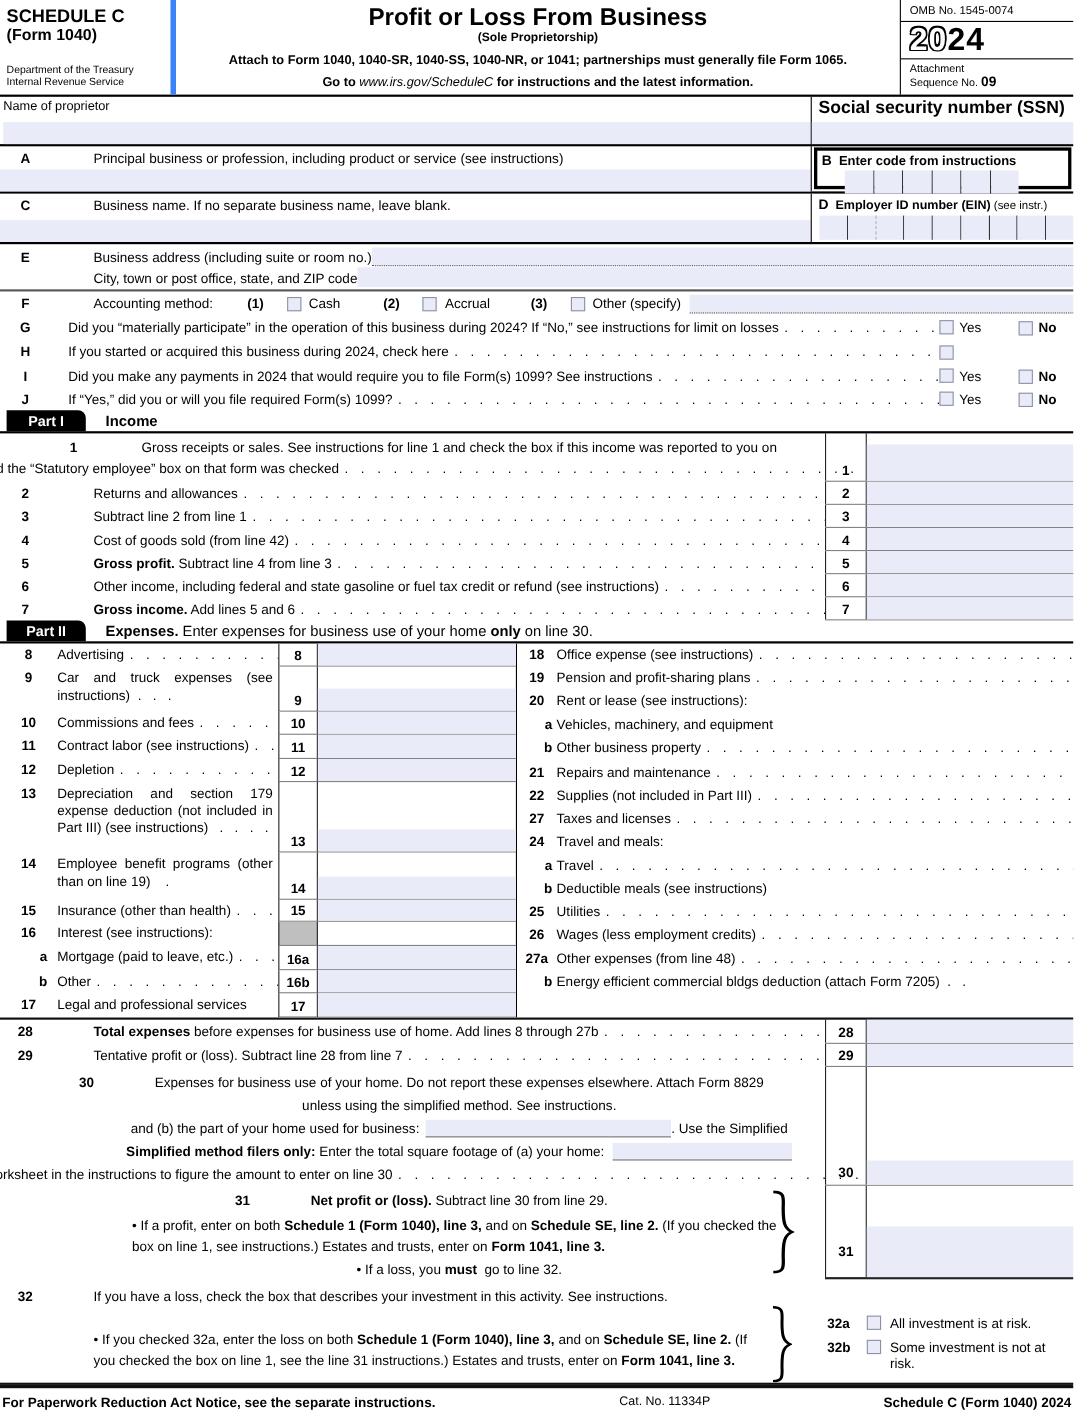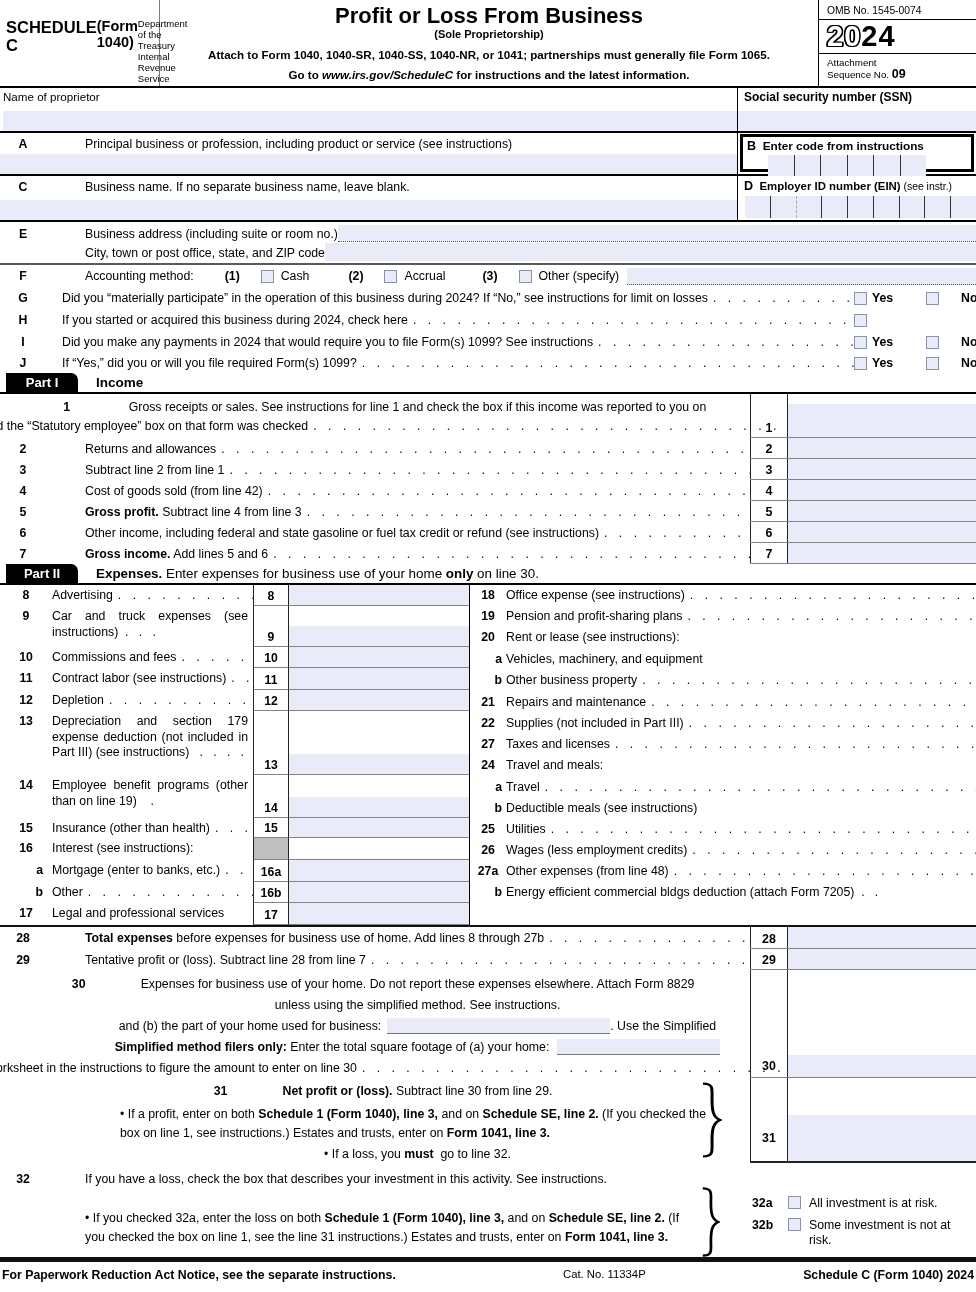--- a/index.html
+++ b/index.html
@@ -1,46 +1,46 @@
 <!DOCTYPE html>
 <html><head>
 <meta charset="utf-8">
 <style>
   *{box-sizing:border-box;margin:0;padding:0}
   html,body{background:#fff}
   .page{position:relative;width:976px;height:1292px;background:#fff;color:#000;
     font-family:"Liberation Sans","DejaVu Sans",sans-serif;font-size:12.3px;overflow:hidden;
     --fill:#e9ecf8;--gray:#bfbfbf;--rule:#828282;}
   .b{font-weight:bold}
-  .bi{font-weight:bold;font-style:italic}
+  .bi{font-weight:normal;font-style:italic}
   .cb{display:inline-block;width:13px;height:13px;background:var(--fill);border:1px solid #8a92a6;flex:none}
   .leader{flex:1;overflow:hidden;white-space:nowrap;letter-spacing:4px;padding:0 5px;min-width:0}
   
   .hdr{display:flex;height:88px;border-bottom:2px solid #000}
-  .hdr-l{width:160px;border-right:1px solid #3b82f6;padding:18px 6px;display:flex;flex-direction:row}
+  .hdr-l{width:160px;border-right:5px solid #3b82f6;padding:6px 6px;display:flex;flex-direction:column}
   .hdr-l .sched{font-size:16.5px;font-weight:bold;line-height:18px}
   .hdr-l .frm{font-size:14.5px;font-weight:bold;line-height:16px}
   .hdr-l .dept{font-size:9.5px;line-height:11px;margin-top:auto}
   .hdr-c{flex:1;text-align:center;padding-top:4px}
   .hdr-c .title{font-size:22px;font-weight:bold;line-height:24px}
   .hdr-c .sub{font-size:11px;font-weight:bold;line-height:13px}
   .hdr-c .att{font-size:11.6px;font-weight:bold;line-height:14px;margin-top:7px}
   .hdr-c .go{font-size:11.6px;font-weight:bold;line-height:14px;margin-top:6px}
   .hdr-r{width:158px;border-left:1px solid #000;text-align:left}
   .hdr-r .omb{font-size:10.3px;padding:5px 0 3px 8px}
   .hdr-r .yr{border-top:1px solid #000;border-bottom:1px solid #000;padding:0 0 1px 8px;
     font-size:29px;font-weight:800;line-height:32px;letter-spacing:1px}
   .yr-o{color:#fff;text-shadow:-1.4px -1.4px 0 #000,1.4px -1.4px 0 #000,-1.4px 1.4px 0 #000,1.4px 1.4px 0 #000,-1.4px 0 0 #000,1.4px 0 0 #000,0 -1.4px 0 #000,0 1.4px 0 #000}
   .hdr-r .atl{font-size:9.8px;line-height:11px;padding:3px 0 0 8px}
   .hdr-r .seq{font-size:9.8px;line-height:13px;padding-left:8px}
   .hdr-r .seq .no{font-size:12.5px;font-weight:bold}
   
   .idrow{display:flex;height:45px;border-bottom:2px solid #000}
   .idrow .lcell{flex:1;padding:2px 0 0 3px;display:flex;flex-direction:column}
-  .idrow .rcell{width:239px;border-left:1.3px solid #000;padding:2px 0 0 6px;display:flex;flex-direction:column;font-weight:bold;font-size:12px}
+  .idrow .rcell{width:239px;border-left:1.3px solid #000;padding:2px 0 0 6px;display:flex;flex-direction:column;font-weight:bold;font-size:16px}
   .ibandw{height:20px;background:var(--fill);margin-top:auto}
   .lrow{display:flex;border-bottom:2px solid #000}
   .lrow .lcell{flex:1;display:flex;flex-direction:column;padding-top:3px}
   .lrow .rcell{width:239px;border-left:1.3px solid #000;position:relative}
   .ltr{display:inline-block;width:46px;text-align:center;font-weight:bold;flex:none}
   .ltxt{display:flex;align-items:center;line-height:17px}
   .ltxt .t39{margin-left:39px}
   .bbox{position:absolute;left:2px;top:1px;right:2px;bottom:2px;border:3px solid #000;padding:2px 0 0 4px}
   .bbox .blab{font-size:11.8px;font-weight:bold}
   .codecells{display:flex;width:158px;margin:2px 0 0 21px;height:21px}
@@ -48,22 +48,22 @@
   .codecells .cc:last-child{border-right:none}
   .dlab{font-size:11.4px;font-weight:bold;padding:3px 0 0 6px}
   .dlab .note{font-weight:normal;font-size:10.4px}
   .eincells{display:flex;margin:3px 0 0 7px;height:22px}
   .eincells .cc{flex:1;background:var(--fill);border-right:1px solid #333}
   .eincells .cc:last-child{border-right:none}
   .eincells .cc.dash{border-right:1.4px dashed #9aa}
   .dotfill{flex:1;height:17px;background:var(--fill);border-bottom:1.4px dotted #555;align-self:flex-end;margin-bottom:2px}
   .plainfill{flex:1;height:18px;background:var(--fill);align-self:flex-end;margin-bottom:2px}
   .qrow{display:flex;align-items:center;height:22px}
-  .yn{width:72px;display:flex;align-items:flex-end;gap:5px;font-weight:bold;flex:none}
-  .yn2{width:50px;display:flex;align-items:center;gap:22px;font-weight:bold;flex:none}
+  .yn{width:72px;display:flex;align-items:flex-start;gap:5px;font-weight:normal;flex:none}
+  .yn2{width:50px;display:flex;align-items:center;gap:5px;font-weight:bold;flex:none}
   
   .pbar{height:21px;border-bottom:2px solid #000;display:flex;align-items:center}
   .pbar .ptag{background:#000;color:#fff;font-weight:bold;font-size:13px;width:72px;height:19px;
     display:flex;align-items:center;justify-content:center;margin:0 0 0 6px;border-radius:0 7px 0 0}
   .pbar .ptitle{margin-left:18px;font-size:13.3px}
   
   .p1row{display:flex}
   .p1row .lblz{flex:1;display:flex;align-items:center;min-width:0}
   .h21{height:21px}.h22{height:22px}.h20{height:20px}.h41{height:41px}.h43{height:43px}.h44{height:44px}.h64{height:64px}
   .ez{width:226px;display:flex;border-bottom:1.5px solid var(--rule);flex:none}
@@ -470,21 +470,21 @@
           <div class="xlz">
             <span class="xn">16</span>
             <span class="xt">Interest (see instructions):</span>
           </div>
           <div class="xb gray"></div>
           <div class="xa"></div>
         </div>
       <div class="xrow h22">
           <div class="xlz">
             <span class="xn sub">a</span>
-            <span class="xt">Mortgage (enter to banks, etc.)</span>
+            <span class="xt">Mortgage (paid to leave, etc.)</span>
             <span class="leader">. . . . . . . . . . . . . . . . . . . . . . . . . . . . . . . . . . . . . . . . . . . . . . . . . . . . . . . . . . . .</span>
           </div>
           <div class="xb">16a</div>
           <div class="xa">
             <div class="band bfull"></div>
           </div>
         </div>
       <div class="xrow h21">
           <div class="xlz">
             <span class="xn sub">b</span>

